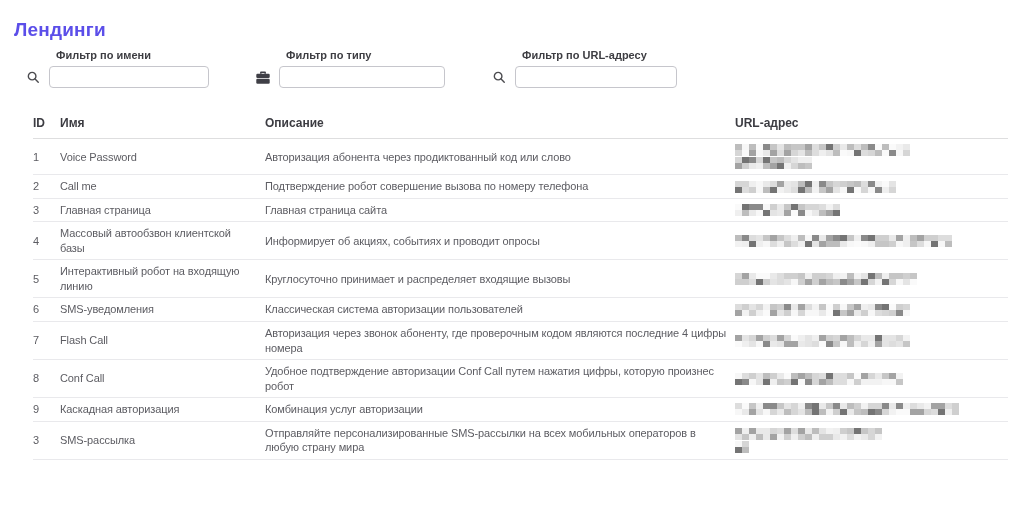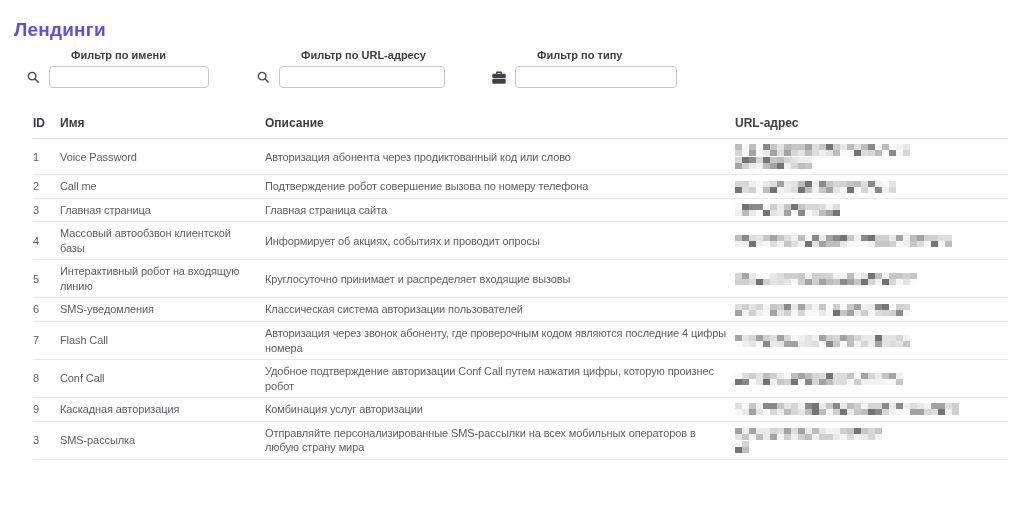--- a/index.html
+++ b/index.html
@@ -19,21 +19,21 @@
     line-height: 1;
   }
 
   
   .filters { display: flex; margin-top: 10px; padding-left: 12px; }
   .filter { margin-right: 47px; }
   .filter-label {
     font-size: 11px;
     font-weight: 700;
     color: #3d3d42;
-    margin-left: 45px;
+    margin-left: 30px;
     line-height: 13px;
   }
   .filter-row { display: flex; align-items: center; gap: 9px; margin-top: 4px; }
   .ficon { display: inline-flex; width: 14px; justify-content: center; }
   .filter input {
     height: 22px;
     border: 1px solid #c6c6cc;
     border-radius: 4px;
     outline: none;
     font-size: 12px;
@@ -101,32 +101,20 @@
 </head>
 <body>
 
 <div class="wrap">
 
   <h1 class="page-title">Лендинги</h1>
 
   <div class="filters">
     <div class="filter">
       <div class="filter-label">Фильтр по имени</div>
-      <div class="filter-row">
-        <span class="ficon">
-          <svg width="14" height="14" viewBox="0 0 24 24" fill="none" stroke="#4b4b4f" stroke-width="2.4" stroke-linecap="round">
-            <circle cx="10.5" cy="10.5" r="6.5"></circle>
-              <line x1="15.6" y1="15.6" x2="21" y2="21"></line>
-          </svg>
-        </span>
-        <input type="text" value="" style="">
-      </div>
-    </div>
-    <div class="filter">
-      <div class="filter-label">Фильтр по URL-адресу</div>
       <div class="filter-row">
         <span class="ficon">
           <svg width="14" height="14" viewBox="0 0 24 24" fill="none" stroke="#4b4b4f" stroke-width="2.4" stroke-linecap="round">
             <circle cx="10.5" cy="10.5" r="6.5"></circle>
               <line x1="15.6" y1="15.6" x2="21" y2="21"></line>
           </svg>
         </span>
         <input type="text" value="" style="">
       </div>
     </div>
@@ -136,20 +124,32 @@
         <span class="ficon">
           <svg width="14" height="13" viewBox="0 0 24 22" fill="#3f3f46">
             <path d="M8.5 0.5 h7 a1.5 1.5 0 0 1 1.5 1.5 v2.5 h-2.6 V3.1 h-4.8 v1.4 H7 V2 a1.5 1.5 0 0 1 1.5 -1.5 z"></path>
             <rect x="0.5" y="4.5" width="23" height="7.2" rx="2"></rect>
             <rect x="0.5" y="13.2" width="23" height="8.3" rx="2"></rect>
           </svg>
         </span>
         <input type="text" value="" style="">
       </div>
     </div>
+    <div class="filter">
+      <div class="filter-label">Фильтр по URL-адресу</div>
+      <div class="filter-row">
+        <span class="ficon">
+          <svg width="14" height="14" viewBox="0 0 24 24" fill="none" stroke="#4b4b4f" stroke-width="2.4" stroke-linecap="round">
+            <circle cx="10.5" cy="10.5" r="6.5"></circle>
+              <line x1="15.6" y1="15.6" x2="21" y2="21"></line>
+          </svg>
+        </span>
+        <input type="text" value="" style="">
+      </div>
+    </div>
   </div>
 
 
   <table class="landings">
     <colgroup>
       <col style="width:27px">
         <col style="width:205px">
         <col style="width:470px">
         <col style="width:273px">
     </colgroup>

